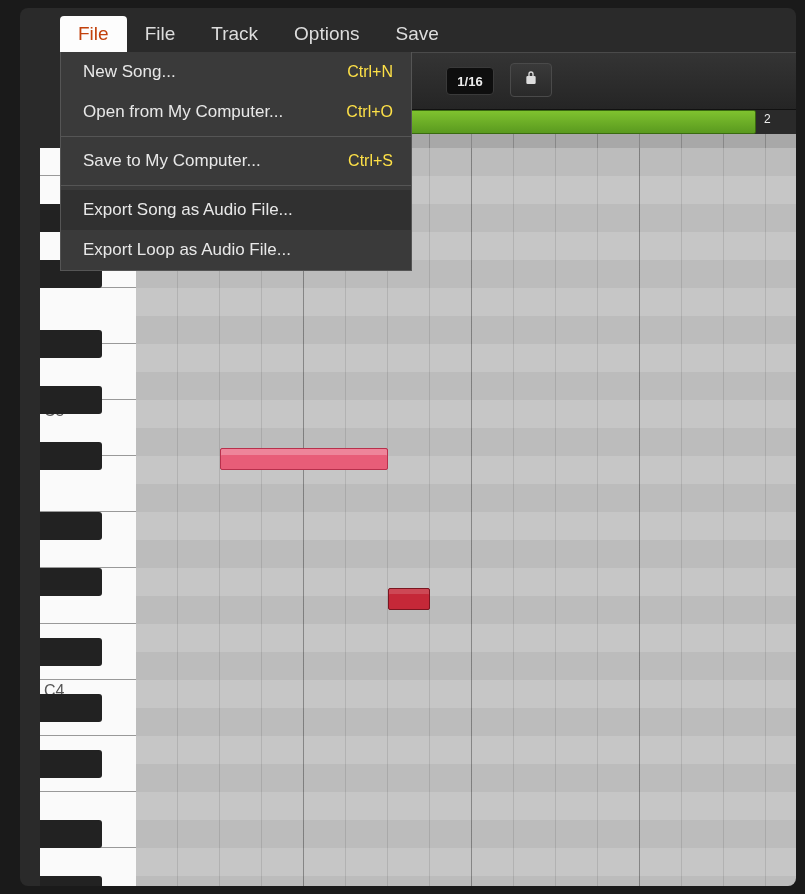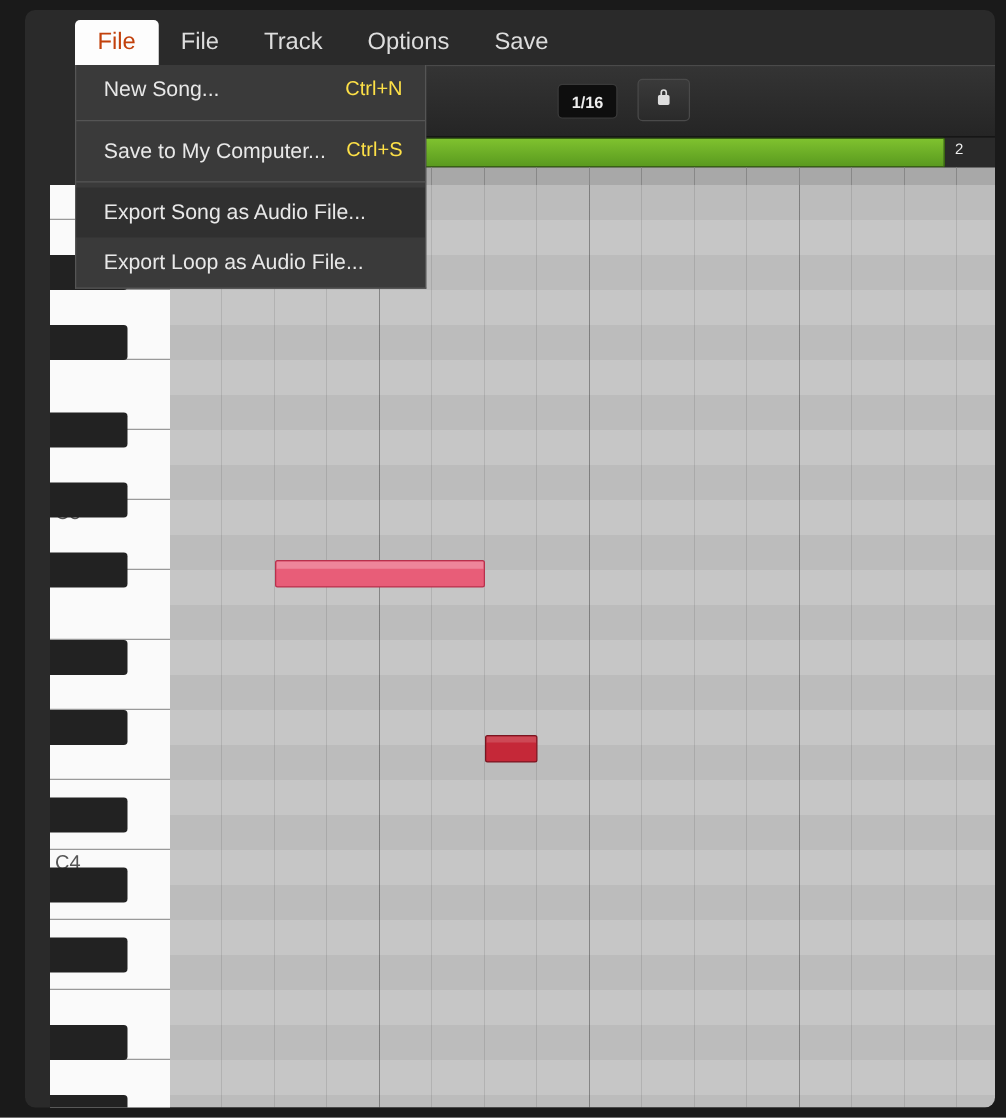--- a/index.html
+++ b/index.html
@@ -165,21 +165,21 @@
   width: 42px; height: 22px;
   background: #c52838;
   border: 1px solid #7a1520;
   box-shadow: inset 0 5px 0 rgba(255,255,255,0.15);
 }
 
 
 .dropdown {
   position: absolute;
   left: 40px; top: 44px;
-  width: 281px;
+  width: 352px;
   background: #3a3a3a;
   border: 1px solid #555;
   border-top: none;
   z-index: 30;
   font-size: 17px;
   color: #e8e8e8;
 }
 .dd-item {
   display: flex;
   justify-content: space-between;
@@ -265,20 +265,24 @@
     <div class="menubar-item">Track</div>
     <div class="menubar-item">Options</div>
     <div class="menubar-item">Save</div>
   </div>
 
   <div class="dropdown">
     <div class="dd-item">
       <span>New Song...</span>
       <span class="dd-shortcut">Ctrl+N</span>
     </div>
+    <div class="dd-item">
+      <span>Open from My Computer...</span>
+      <span class="dd-shortcut">Ctrl+O</span>
+    </div>
     <div class="dd-sep"></div>
     <div class="dd-item">
       <span>Save to My Computer...</span>
       <span class="dd-shortcut">Ctrl+S</span>
     </div>
     <div class="dd-sep"></div>
     <div class="dd-item hover">
       <span>Export Song as Audio File...</span>
     </div>
     <div class="dd-item">

